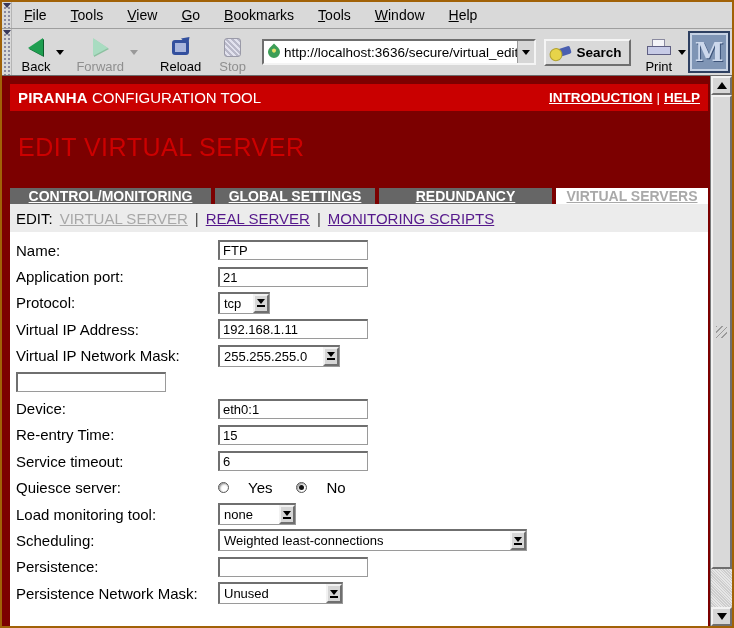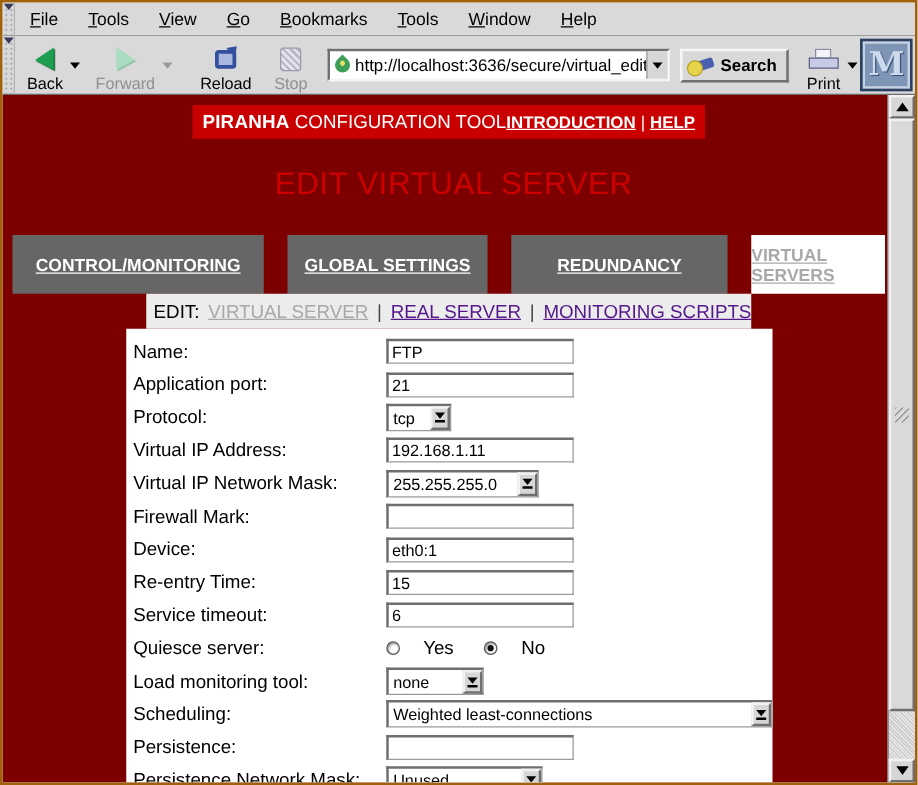--- a/index.html
+++ b/index.html
@@ -47,29 +47,29 @@
   .flashlight{width:17px;height:8px;background:#4a5fb0;border-radius:2px;transform:rotate(-18deg);position:relative;}
   .flashlight::before{content:"";position:absolute;left:-5px;top:-2px;width:11px;height:11px;background:#e7d44a;border-radius:50%;border:1px solid #b3a22e;}
   .printer{width:24px;height:16px;position:relative;}
   .printer .body{position:absolute;bottom:0;left:0;width:24px;height:9px;background:#c7cbe6;border:1px solid #5f5f82;}
   .printer .paper{position:absolute;top:0;left:5px;width:13px;height:8px;background:#f4f4f8;border:1px solid #8a8aa0;}
   .m-logo{width:44px;height:42px;margin-left:auto;margin-right:2px;background:#7f95b5;border:2px solid #2e4061;
     box-shadow:inset 0 0 0 2px #c6d2e4;display:flex;align-items:center;justify-content:center;
     font-family:"DejaVu Serif","Liberation Serif",serif;font-weight:bold;font-size:26px;color:#ccd8ec;text-shadow:1px 1px 0 #3c5379;}
   
   .content{flex:1;display:flex;min-height:0;}
-  .page{flex:1;background:#7c0000;padding:8px 2px 0 8px;overflow:hidden;display:flex;flex-direction:column;align-items:center;}
+  .page{flex:1;background:#7c0000;padding:8px 2px 0 8px;overflow:hidden;display:flex;flex-direction:column;}
   .brandbar{height:27px;background:#c90000;display:flex;align-items:center;padding:0 8px;flex:0 0 auto;}
   .brand{color:#fff;font-size:15px;}
   .brand b{letter-spacing:0.2px;}
   .hdr-links{margin-left:auto;color:#fff;font-size:13.5px;font-weight:bold;}
   .hdr-links a{color:#fff;text-decoration:underline;cursor:pointer;}
   .hdr-sep{padding:0 4px;font-weight:normal;}
   .page-title{color:#cc0000;font-size:25px;line-height:27px;margin:23px 0 27px 8px;letter-spacing:0.5px;flex:0 0 auto;}
-  .tabs{display:flex;gap:19px;height:47px;flex:0 0 auto;}
+  .tabs{display:flex;gap:4px;height:16px;flex:0 0 auto;}
   .tab{background:#666;color:#fff;font-size:14px;font-weight:bold;text-decoration:underline;
     display:flex;align-items:center;justify-content:center;cursor:pointer;}
   .tab.t0{width:201px;}
   .tab.t1{width:160px;}
   .tab.t2{width:173px;}
   .tab.t3{flex:1;background:#fff;color:#a9a9a9;}
   .subnav{height:28px;background:#ececec;display:flex;align-items:center;padding-left:6px;font-size:15px;gap:7px;flex:0 0 auto;}
   .subnav .prefix{color:#000;}
   .subnav .current{color:#a8a8a8;text-decoration:underline;}
   .subnav .pipe{color:#444;}
@@ -241,21 +241,20 @@
           <span class="fsel" style="width:122px;">
             <span class="val">255.255.255.0</span>
             <span class="combo-btn">
                 <span class="tri"></span>
                 <span class="bar"></span>
               </span>
           </span>
         </div>
 
         <div class="frow">
-          <span class="flabel">Firewall Mark:</span>
           <input class="tin" value="" style="">
         </div>
 
         <div class="frow">
           <span class="flabel">Device:</span>
           <input class="tin" value="eth0:1" style="">
         </div>
 
         <div class="frow">
           <span class="flabel">Re-entry Time:</span>

